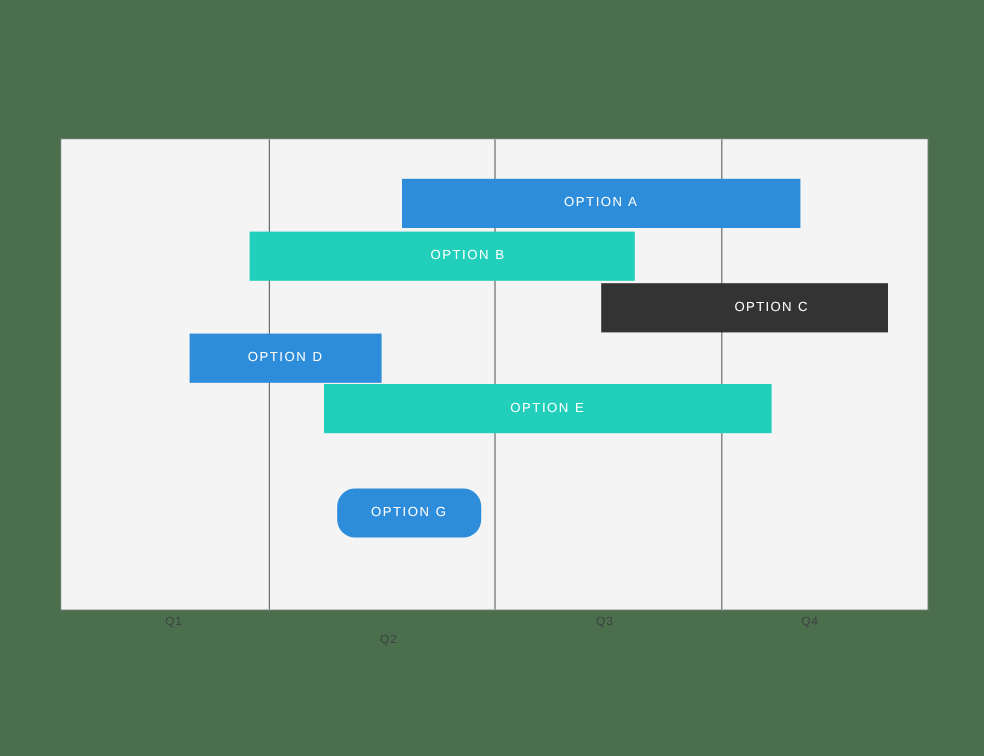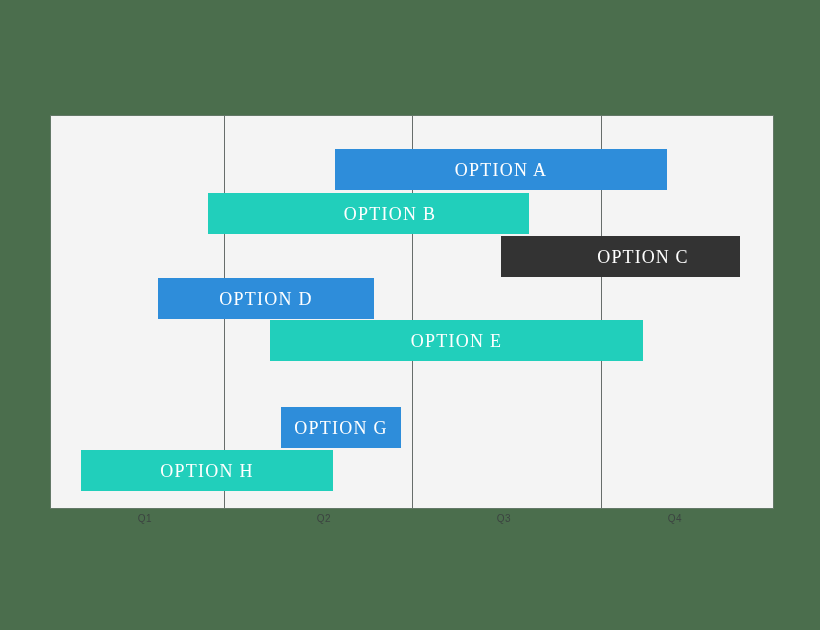--- a/index.html
+++ b/index.html
@@ -46,27 +46,26 @@
   .bar {
     position: absolute;
     height: 41px;
     display: flex;
     align-items: center;
     justify-content: center;
     box-sizing: border-box;
   }
   .bar .bar-label {
     color: #ffffff;
-    font-size: 18px;
+    font-size: 11px;
     letter-spacing: 1.25px;
     font-weight: 400;
     white-space: nowrap;
     text-transform: uppercase;
     line-height: 1;
-    font-family: Liberation Serif, serif;
   }
   .bar.blue  { background: #2e8dda; }
   .bar.teal  { background: #21cfbb; }
   .bar.dark  { background: #333333; padding-left: 45px; }
 
   .bar.dark .bar-label { letter-spacing: 1.1px; }
 
   
   #axis-labels {
     position: absolute;
@@ -101,38 +100,35 @@
     </div>
 
     <div class="bar teal" style="left:157px; top:77px; width:321px;padding-left:43px;">
       <span class="bar-label">OPTION B</span>
     </div>
 
     <div class="bar dark" style="left:450px; top:120px; width:239px;">
       <span class="bar-label">OPTION C</span>
     </div>
 
-    <div class="bar blue" style="left:107px; top:162px; width:216px;">
+    <div class="bar blue" style="left:107px; top:162px; width:160px;">
       <span class="bar-label">OPTION D</span>
     </div>
 
     <div class="bar teal" style="left:219px; top:204px; width:373px;justify-content:center;">
       <span class="bar-label">OPTION E</span>
     </div>
 
 
-    <div class="bar blue" style="left:230px; top:291px; width:120px;">
+    <div class="bar blue" style="left:230px; top:291px; width:120px;border-radius:15px;">
       <span class="bar-label">OPTION G</span>
     </div>
 
-    <div class="bar teal" style="left:30px; top:334px; width:252px;">
-      <span class="bar-label">OPTION H</span>
-    </div>
   </div>
 
   <div id="axis-labels">
     <span class="tick-label" style="left:94px;">Q1</span>
-    <span class="tick-label" style="left:273px;">Q2</span>
+    <span class="tick-label" style="left:273px;margin-top:15px;">Q2</span>
     <span class="tick-label" style="left:453px;text-align:center;">Q3</span>
     <span class="tick-label" style="left:624px;">Q4</span>
   </div>
 
 </div>
 
 </body></html>

